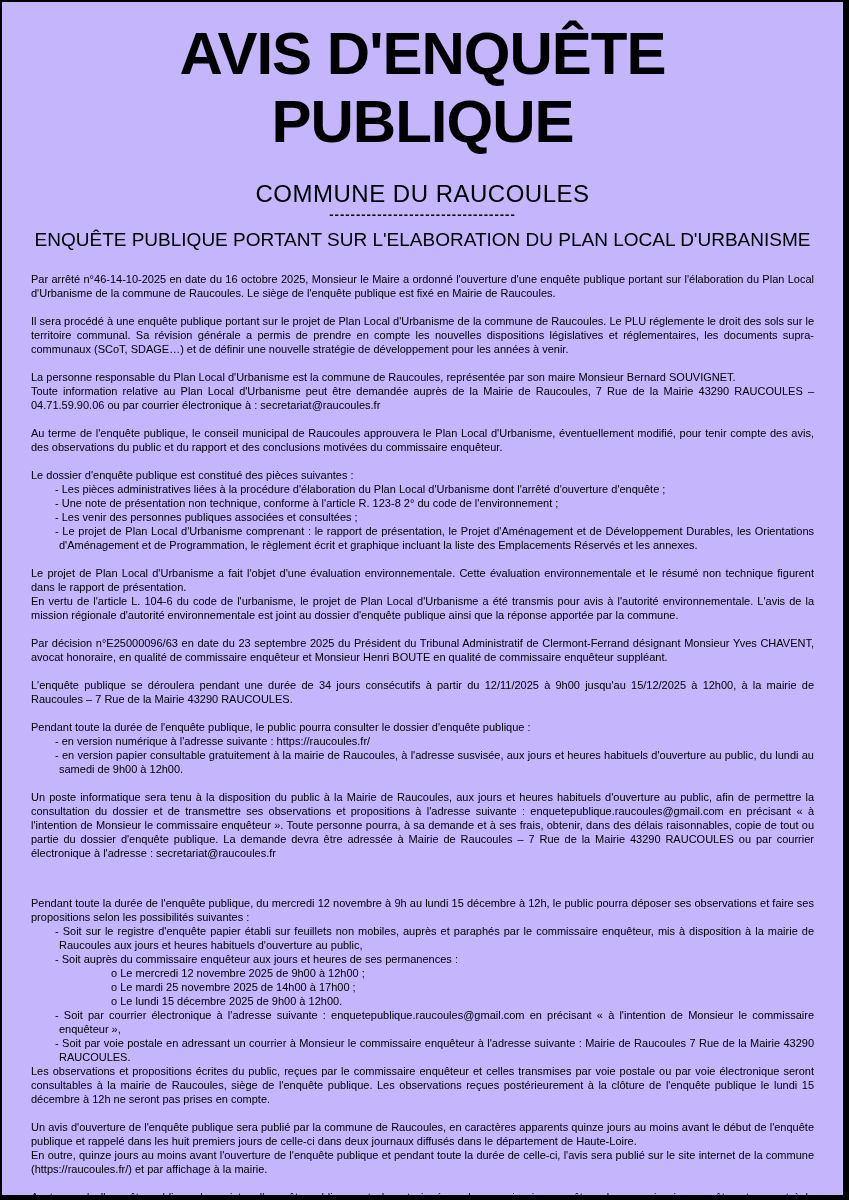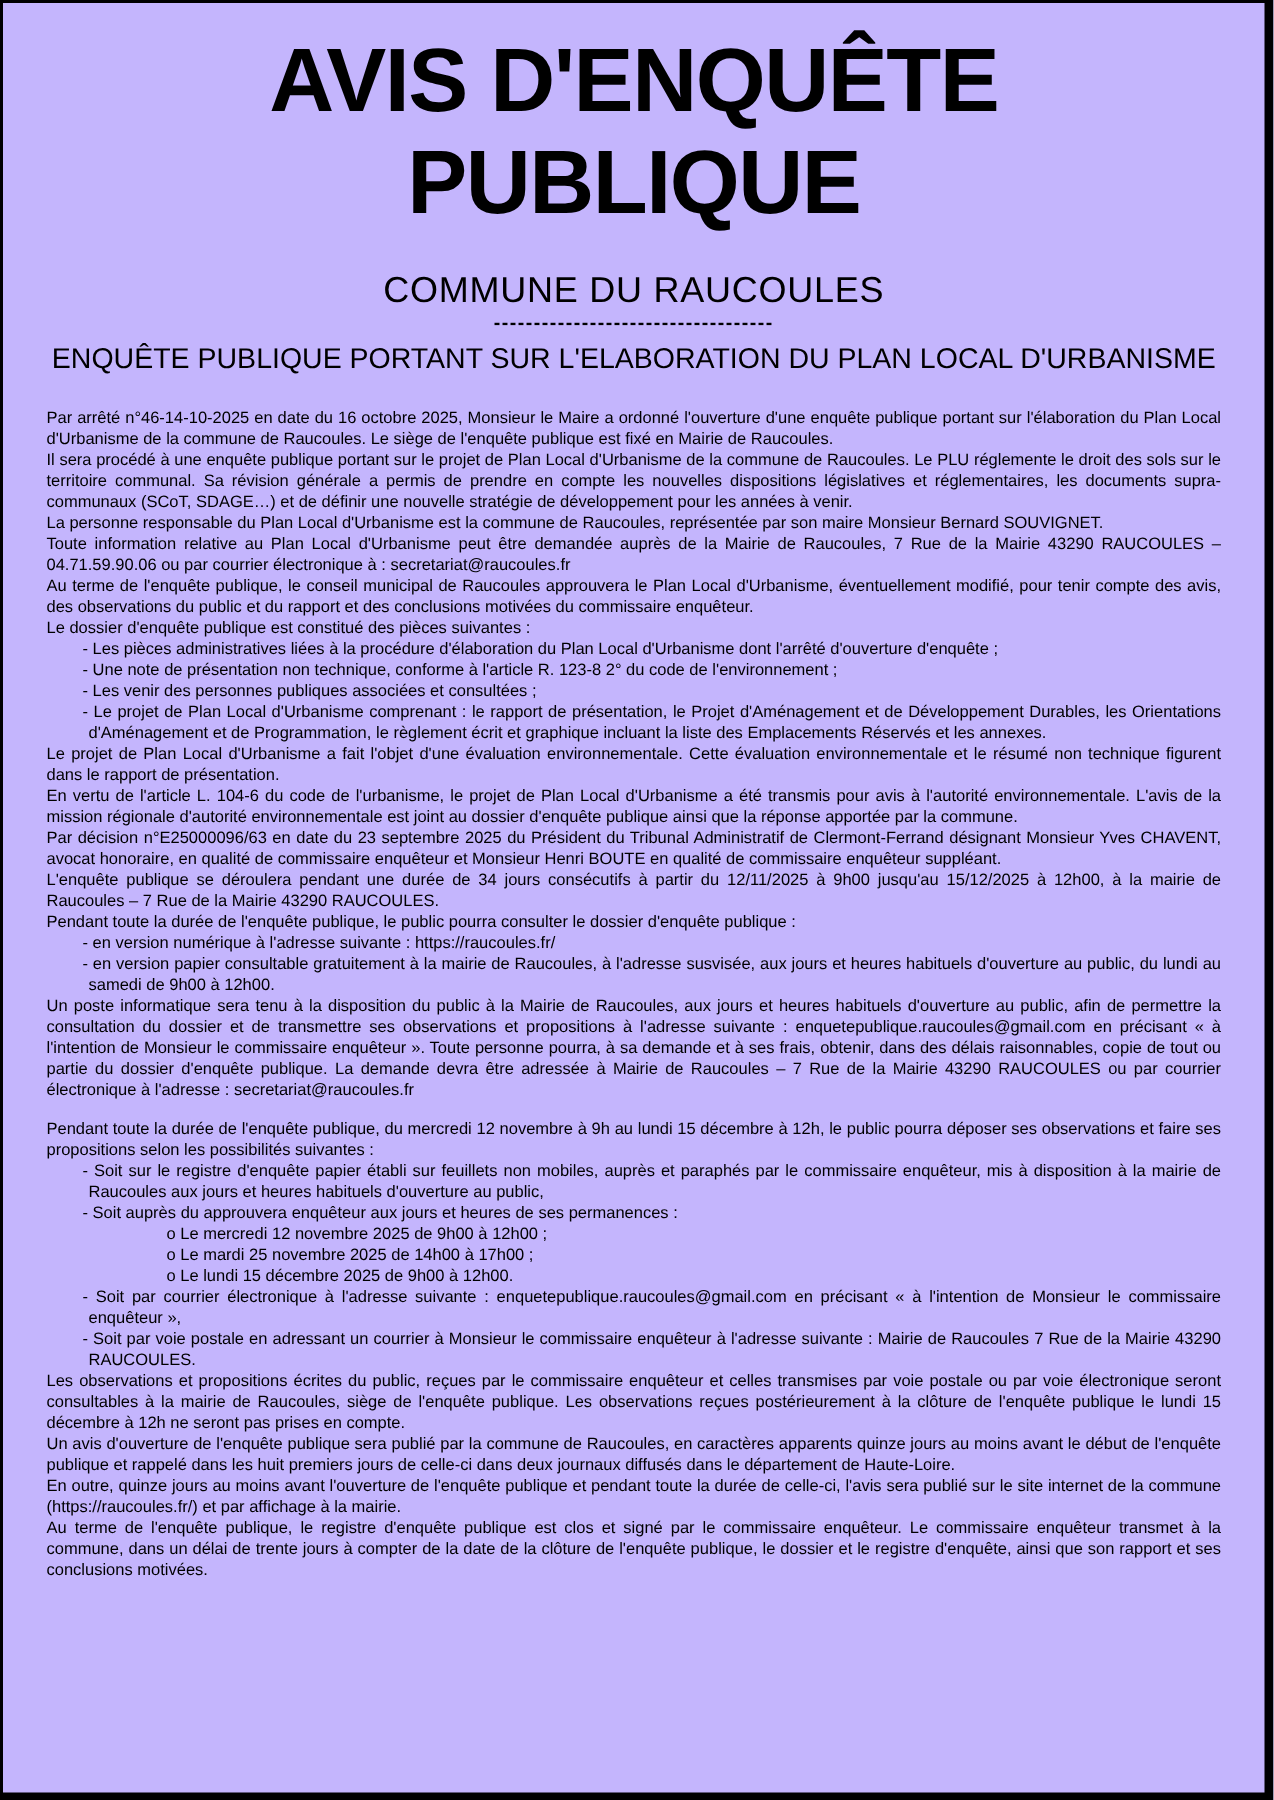--- a/index.html
+++ b/index.html
@@ -44,22 +44,22 @@
     text-align: center;
     font-size: 19px;
     margin-top: 9px;
     margin-bottom: 21px;
   }
   .body-blocks {
     font-size: 11px;
     line-height: 14px;
   }
   .blk { text-align: justify; margin: 0; }
-  .gap1 { margin-top: 0; }
-  .gap2 { margin-top: 12px; }
+  .gap1 { margin-top: 14px; }
+  .gap2 { margin-top: 36px; }
   .ind1 { padding-left: 28px; text-indent: -4px; }
   .ind2 { padding-left: 80px; text-indent: 0; }
 </style>
 </head>
 <body>
 
 <div class="page">
   <div class="title">
     <div>AVIS D'ENQUÊTE</div>
     <div>PUBLIQUE</div>
@@ -83,21 +83,21 @@
       <div class="blk ind0 gap1">Le projet de Plan Local d'Urbanisme a fait l'objet d'une évaluation environnementale. Cette évaluation environnementale et le résumé non technique figurent dans le rapport de présentation.</div>
       <div class="blk ind0 gap0">En vertu de l'article L. 104-6 du code de l'urbanisme, le projet de Plan Local d'Urbanisme a été transmis pour avis à l'autorité environnementale. L'avis de la mission régionale d'autorité environnementale est joint au dossier d'enquête publique ainsi que la réponse apportée par la commune.</div>
       <div class="blk ind0 gap1">Par décision n°E25000096/63 en date du 23 septembre 2025 du Président du Tribunal Administratif de Clermont-Ferrand désignant Monsieur Yves CHAVENT, avocat honoraire, en qualité de commissaire enquêteur et Monsieur Henri BOUTE en qualité de commissaire enquêteur suppléant.</div>
       <div class="blk ind0 gap1">L'enquête publique se déroulera pendant une durée de 34 jours consécutifs à partir du 12/11/2025 à 9h00 jusqu'au 15/12/2025 à 12h00, à la mairie de Raucoules – 7 Rue de la Mairie 43290 RAUCOULES.</div>
       <div class="blk ind0 gap1">Pendant toute la durée de l'enquête publique, le public pourra consulter le dossier d'enquête publique :</div>
       <div class="blk ind1 gap0">- en version numérique à l'adresse suivante : https://raucoules.fr/</div>
       <div class="blk ind1 gap0">- en version papier consultable gratuitement à la mairie de Raucoules, à l'adresse susvisée, aux jours et heures habituels d'ouverture au public, du lundi au samedi de 9h00 à 12h00.</div>
       <div class="blk ind0 gap1">Un poste informatique sera tenu à la disposition du public à la Mairie de Raucoules, aux jours et heures habituels d'ouverture au public, afin de permettre la consultation du dossier et de transmettre ses observations et propositions à l'adresse suivante : enquetepublique.raucoules@gmail.com en précisant « à l'intention de Monsieur le commissaire enquêteur ». Toute personne pourra, à sa demande et à ses frais, obtenir, dans des délais raisonnables, copie de tout ou partie du dossier d'enquête publique. La demande devra être adressée à Mairie de Raucoules – 7 Rue de la Mairie 43290 RAUCOULES ou par courrier électronique à l'adresse : secretariat@raucoules.fr</div>
       <div class="blk ind0 gap2">Pendant toute la durée de l'enquête publique, du mercredi 12 novembre à 9h au lundi 15 décembre à 12h, le public pourra déposer ses observations et faire ses propositions selon les possibilités suivantes :</div>
       <div class="blk ind1 gap0">- Soit sur le registre d'enquête papier établi sur feuillets non mobiles, auprès et paraphés par le commissaire enquêteur, mis à disposition à la mairie de Raucoules aux jours et heures habituels d'ouverture au public,</div>
-      <div class="blk ind1 gap0">- Soit auprès du approuvera enquêteur aux jours et heures de ses permanences :</div>
+      <div class="blk ind1 gap0">- Soit auprès du commissaire enquêteur aux jours et heures de ses permanences :</div>
       <div class="blk ind2 gap0">o Le mercredi 12 novembre 2025 de 9h00 à 12h00 ;</div>
       <div class="blk ind2 gap0">o Le mardi 25 novembre 2025 de 14h00 à 17h00 ;</div>
       <div class="blk ind2 gap0">o Le lundi 15 décembre 2025 de 9h00 à 12h00.</div>
       <div class="blk ind1 gap0">- Soit par courrier électronique à l'adresse suivante : enquetepublique.raucoules@gmail.com en précisant « à l'intention de Monsieur le commissaire enquêteur »,</div>
       <div class="blk ind1 gap0">- Soit par voie postale en adressant un courrier à Monsieur le commissaire enquêteur à l'adresse suivante : Mairie de Raucoules 7 Rue de la Mairie 43290 RAUCOULES.</div>
       <div class="blk ind0 gap0">Les observations et propositions écrites du public, reçues par le commissaire enquêteur et celles transmises par voie postale ou par voie électronique seront consultables à la mairie de Raucoules, siège de l'enquête publique. Les observations reçues postérieurement à la clôture de l'enquête publique le lundi 15 décembre à 12h ne seront pas prises en compte.</div>
       <div class="blk ind0 gap1">Un avis d'ouverture de l'enquête publique sera publié par la commune de Raucoules, en caractères apparents quinze jours au moins avant le début de l'enquête publique et rappelé dans les huit premiers jours de celle-ci dans deux journaux diffusés dans le département de Haute-Loire.</div>
       <div class="blk ind0 gap0">En outre, quinze jours au moins avant l'ouverture de l'enquête publique et pendant toute la durée de celle-ci, l'avis sera publié sur le site internet de la commune (https://raucoules.fr/) et par affichage à la mairie.</div>
       <div class="blk ind0 gap1">Au terme de l'enquête publique, le registre d'enquête publique est clos et signé par le commissaire enquêteur. Le commissaire enquêteur transmet à la commune, dans un délai de trente jours à compter de la date de la clôture de l'enquête publique, le dossier et le registre d'enquête, ainsi que son rapport et ses conclusions motivées.</div>
     </div>

